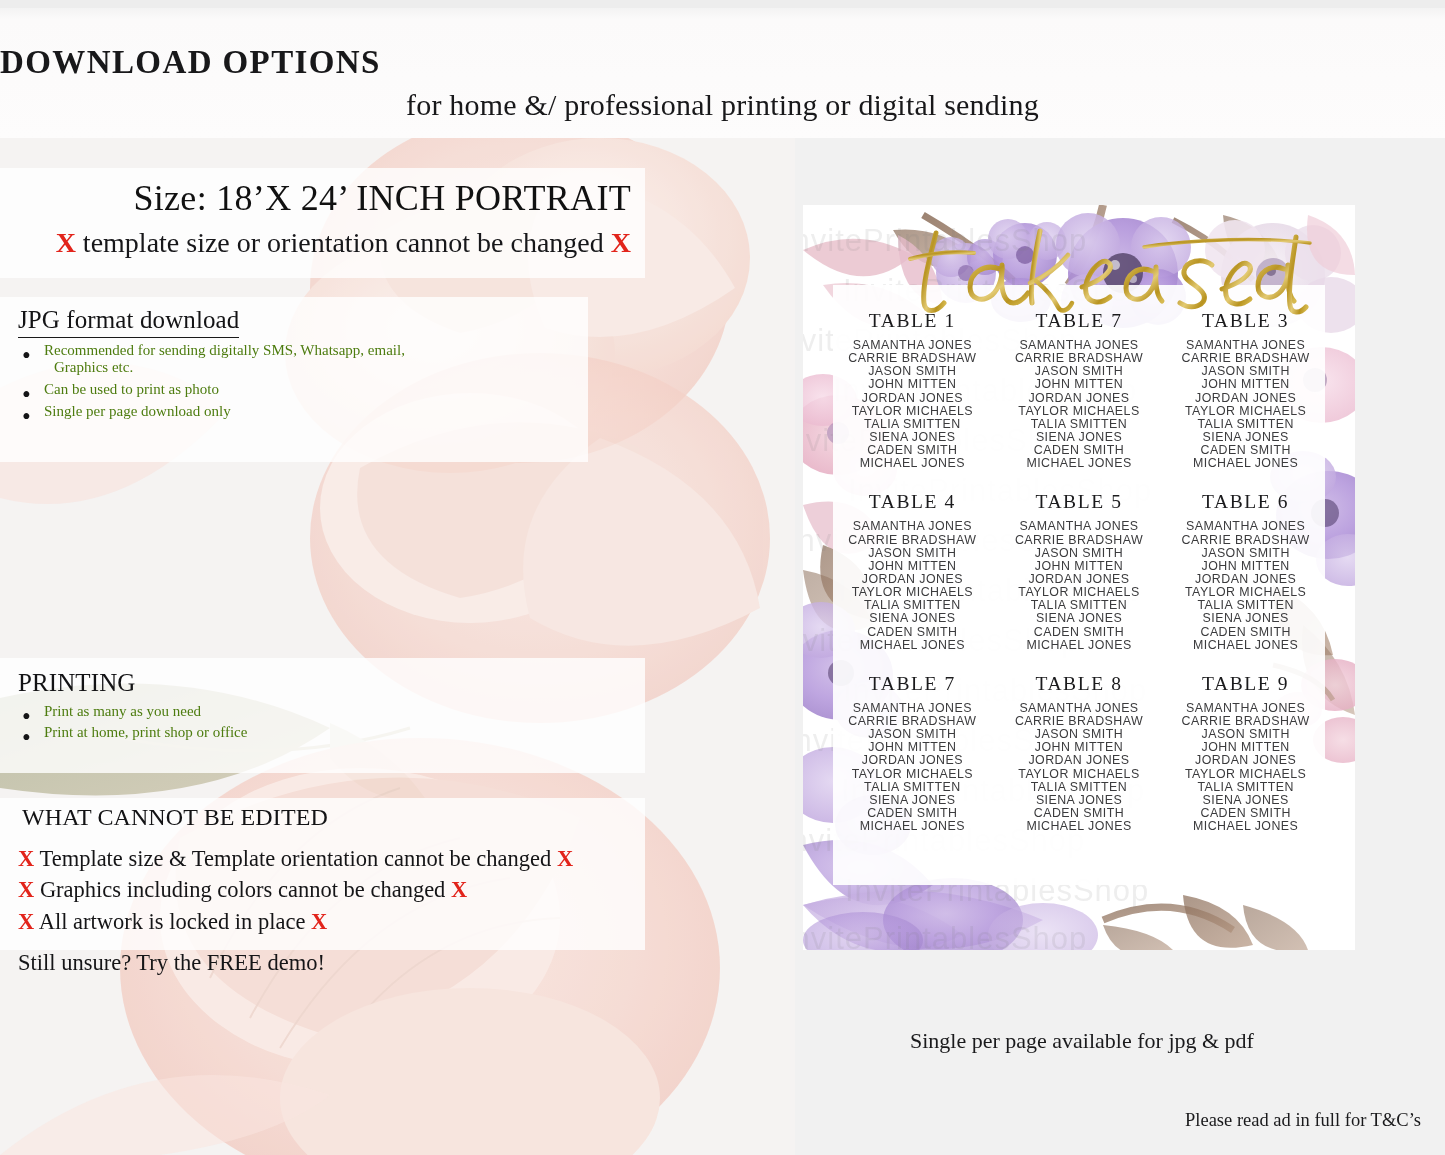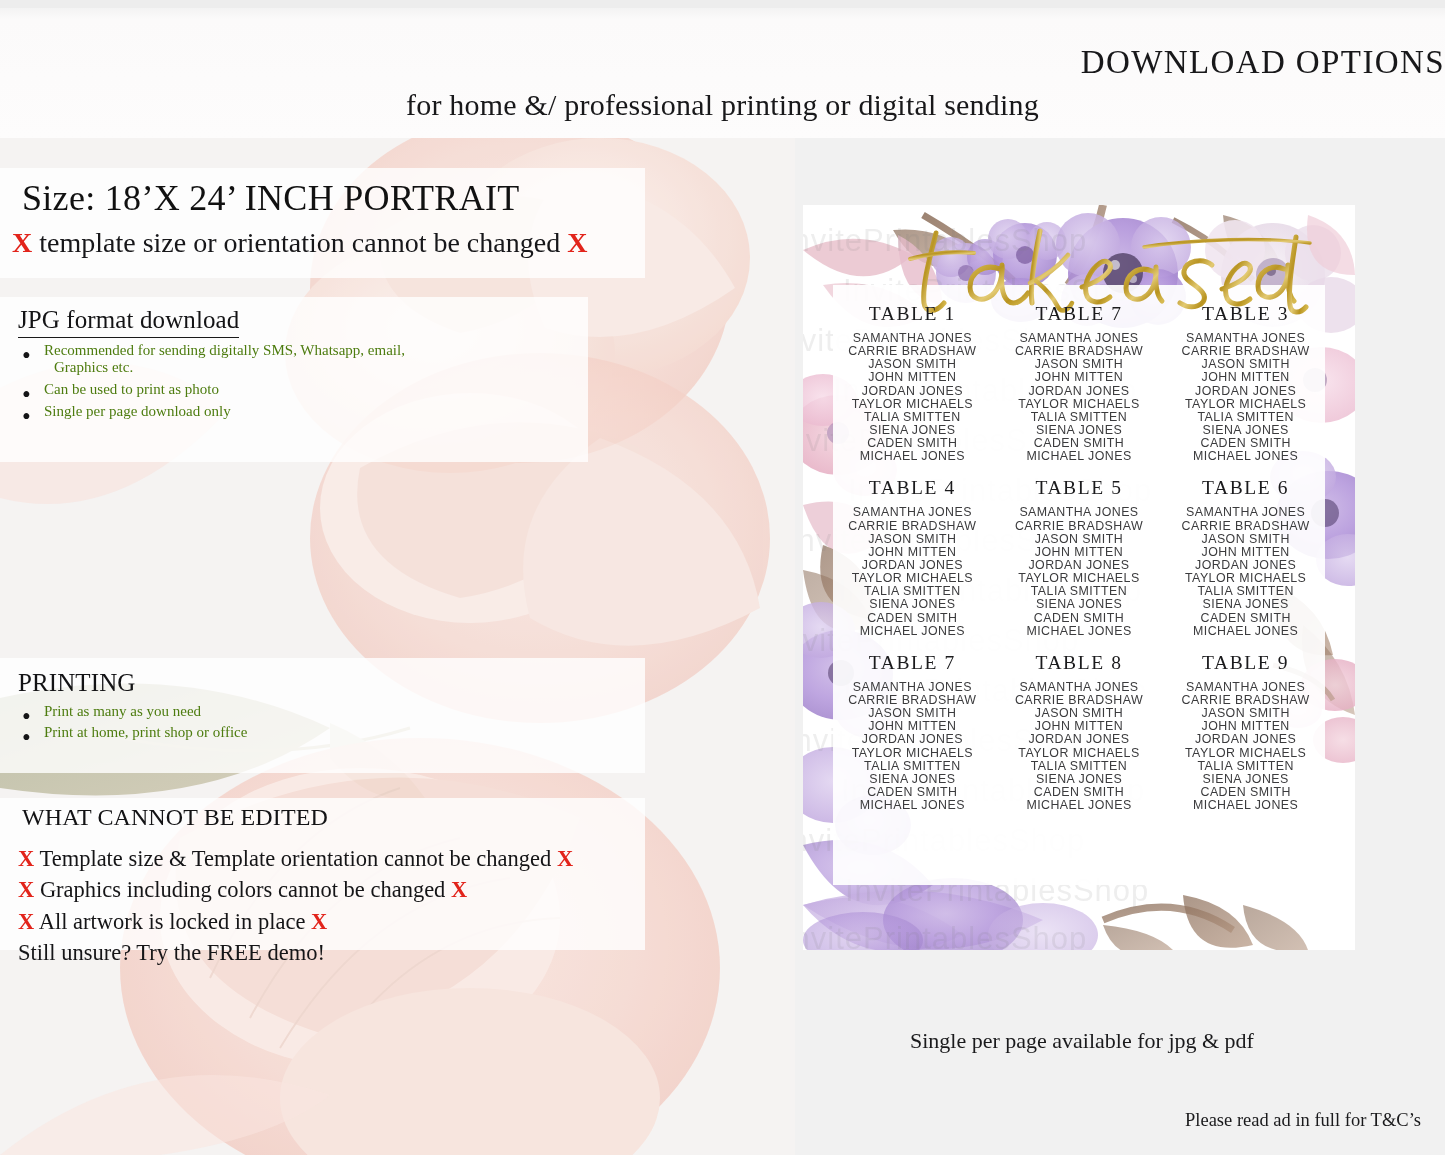--- a/index.html
+++ b/index.html
@@ -32,25 +32,25 @@
   
   .header {
     position: absolute;
     left: 0; top: 0;
     width: 1445px; height: 138px;
     background: linear-gradient(180deg,#eeeeee 0%,#fbfafa 14%,#fdfcfc 100%);
     z-index: 6;
   }
   .header-line1 {
     position: absolute; top: 44px; width: 100%;
-    text-align: right;
+    text-align: left;
     font-size: 33px;
     letter-spacing: 1.4px;
     color: #18181a;
-    font-weight: 400;
+    font-weight: 700;
   }
   .header-line2 {
     position: absolute; top: 88px; width: 100%;
     text-align: center;
     font-size: 30px;
     color: #18181a;
     letter-spacing: .2px;
   }
 
   
@@ -109,21 +109,21 @@
   .xline {
     font-size: 22.5px;
     color: #151517;
     line-height: 1.34;
     margin-top: 1px;
   }
   .plainline {
     font-size: 22.5px;
     color: #151517;
     line-height: 1.34;
-    margin-top: 1px;
+    margin-top: 11px;
   }
 
   
   .chart-card {
     position: absolute;
     left: 803px; top: 205px;
     width: 552px; height: 745px;
     background: #fff;
     overflow: hidden;
     z-index: 5;
@@ -175,20 +175,21 @@
     grid-template-columns: repeat(3, 1fr);
     row-gap: 14px;
   }
   .table-block { text-align: center; }
   .table-head {
     font-family: "Liberation Serif", serif;
     font-size: 19.5px;
     letter-spacing: 1.6px;
     color: #1b1b1d;
     margin-bottom: 7px;
+    margin-top: 7px;
   }
   .guest {
     font-family: "Liberation Sans", "DejaVu Sans", sans-serif;
     font-size: 12.4px;
     letter-spacing: .45px;
     color: #3b3b3d;
     line-height: 1.06;
   }
 
   
@@ -273,21 +274,21 @@
       </g>
     </svg>
   </div>
 
   <div class="top-strip"></div>
   <div class="header">
     <div class="header-line1">DOWNLOAD OPTIONS</div>
     <div class="header-line2">for home &amp;/ professional printing or digital sending</div>
   </div>
 
-  <div class="panel" style="left:0;top:168px;width:645px;height:110px;">
+  <div class="panel" style="left:0;top:168px;width:645px;height:110px;text-align:right;">
     <div class="panel-inner" style="padding-top:10px;">
       <div class="big-title">Size: 18’X 24’ INCH PORTRAIT</div>
       <div class="sub-warn" style="margin-left:-10px;">
         <span class="xmark">X</span>
         <span>template size or orientation cannot be changed</span>
         <span class="xmark">X</span>
       </div>
     </div>
   </div>
 

